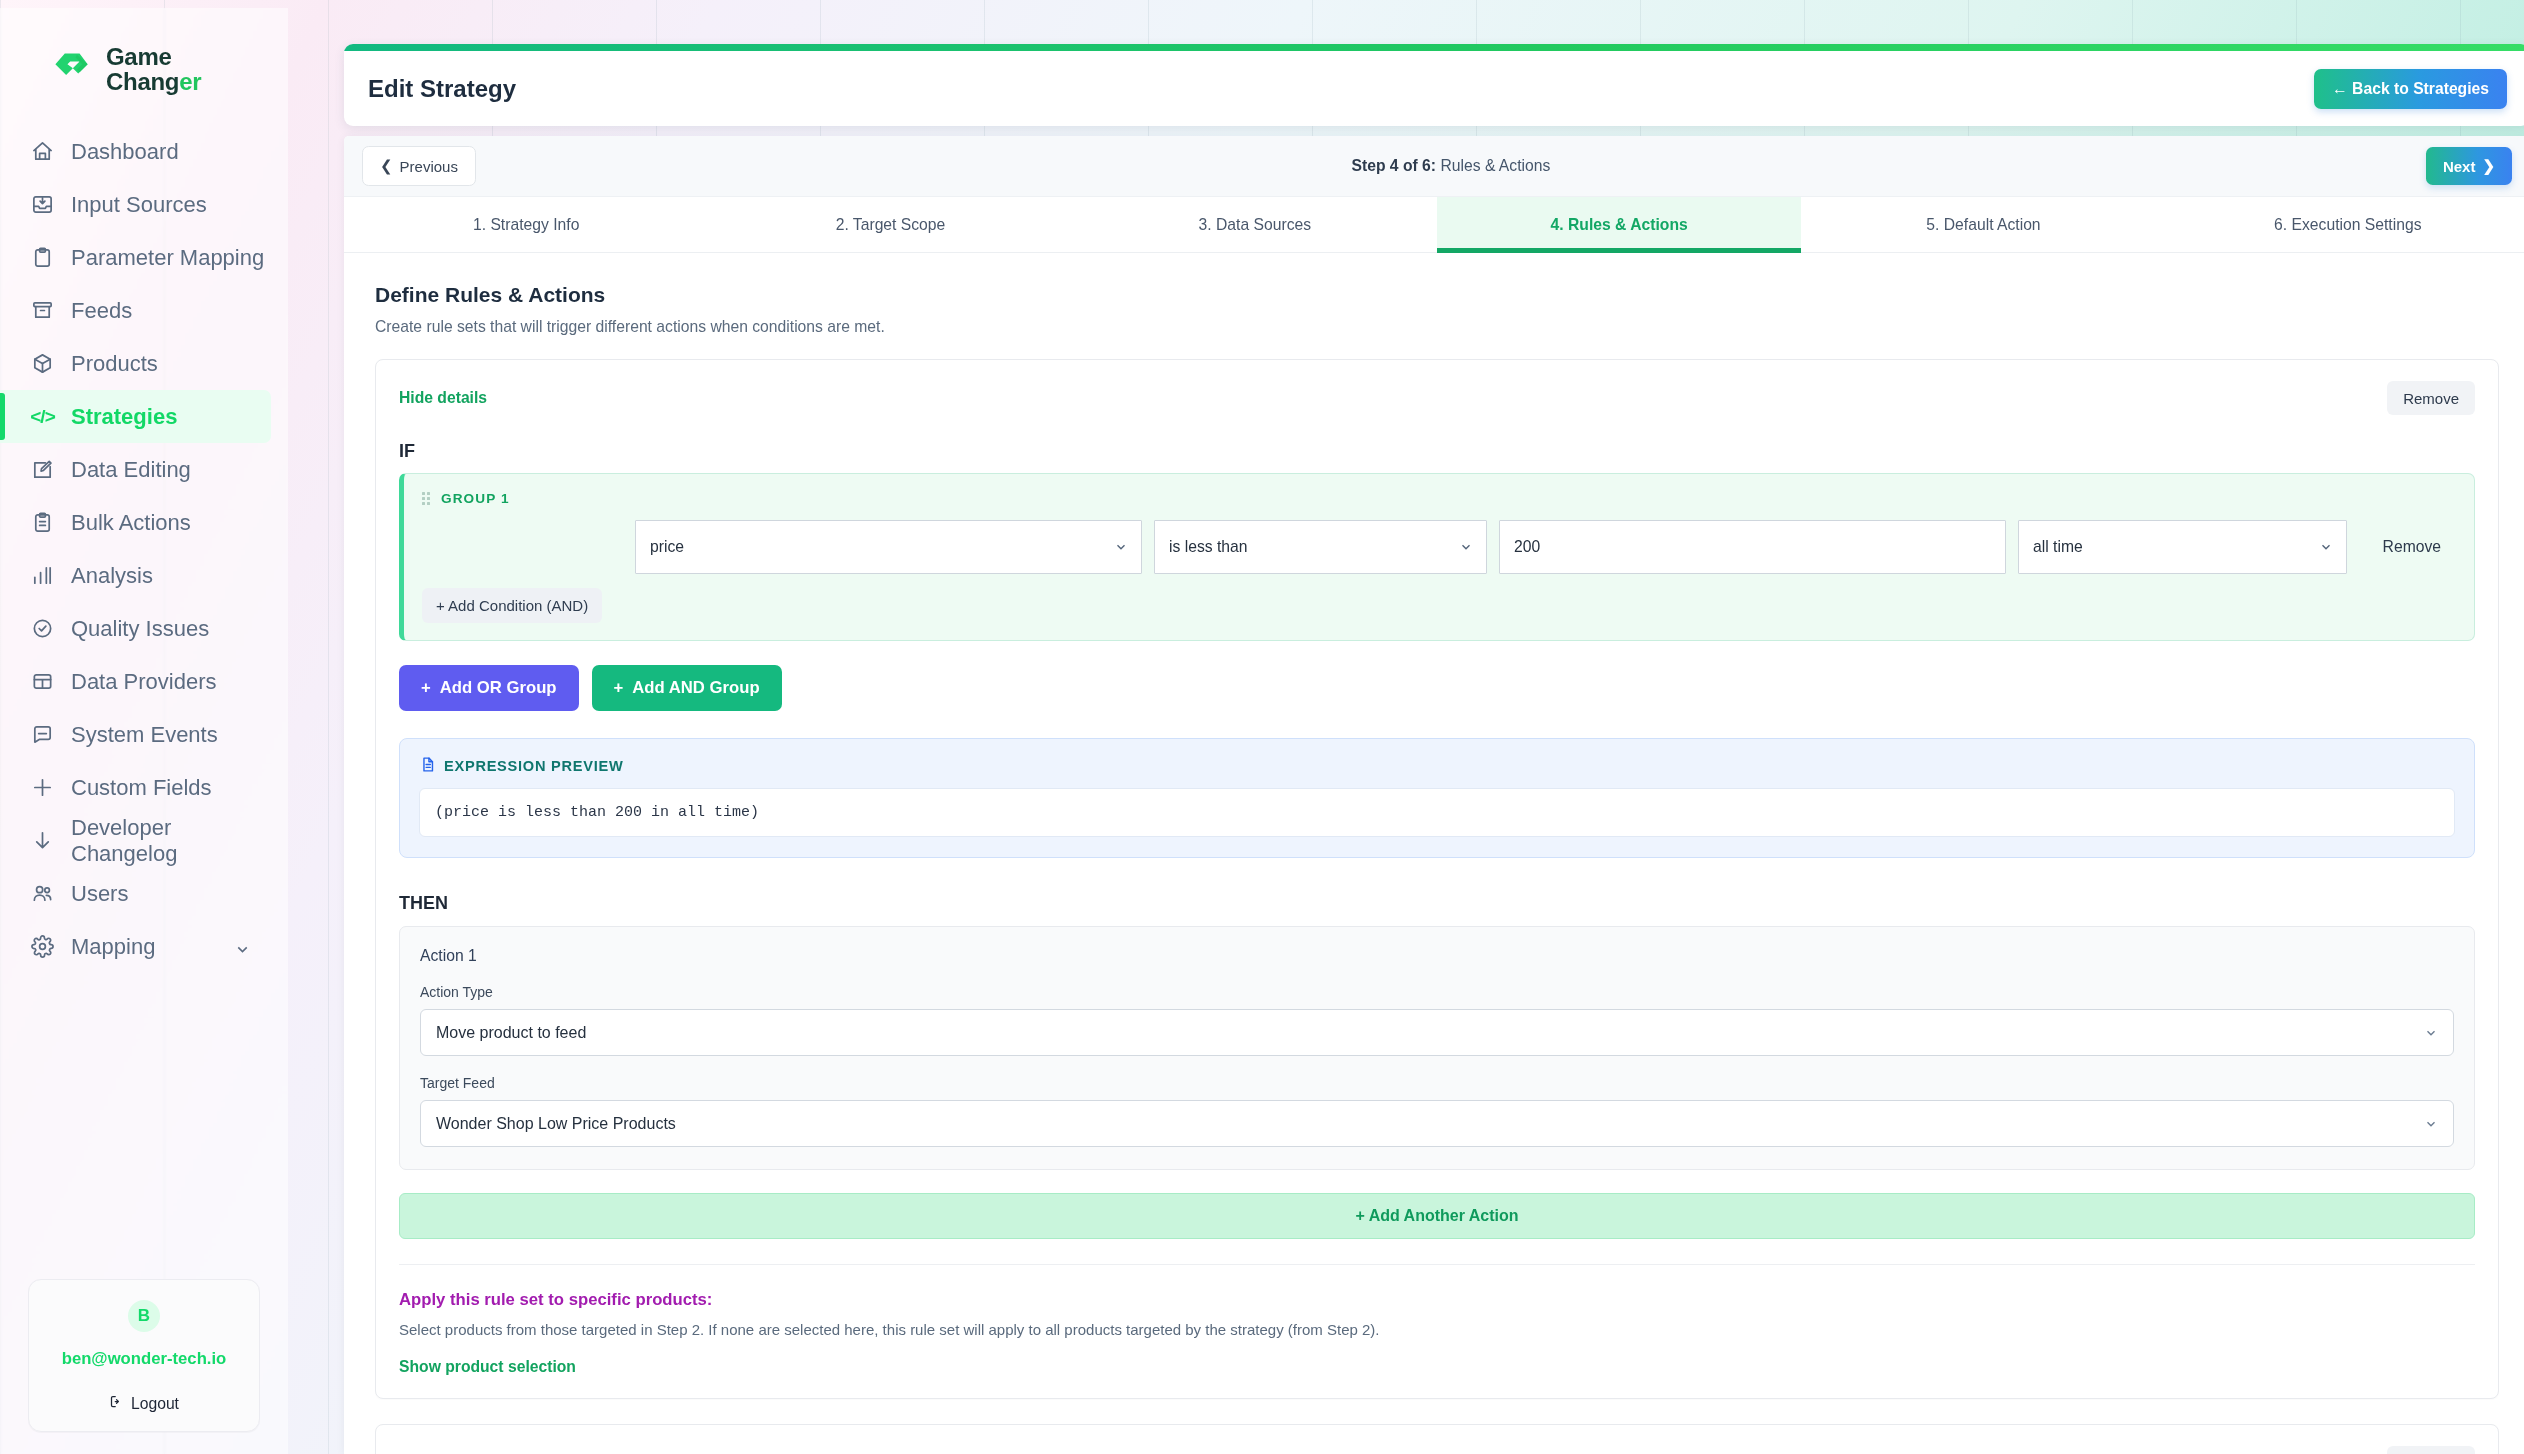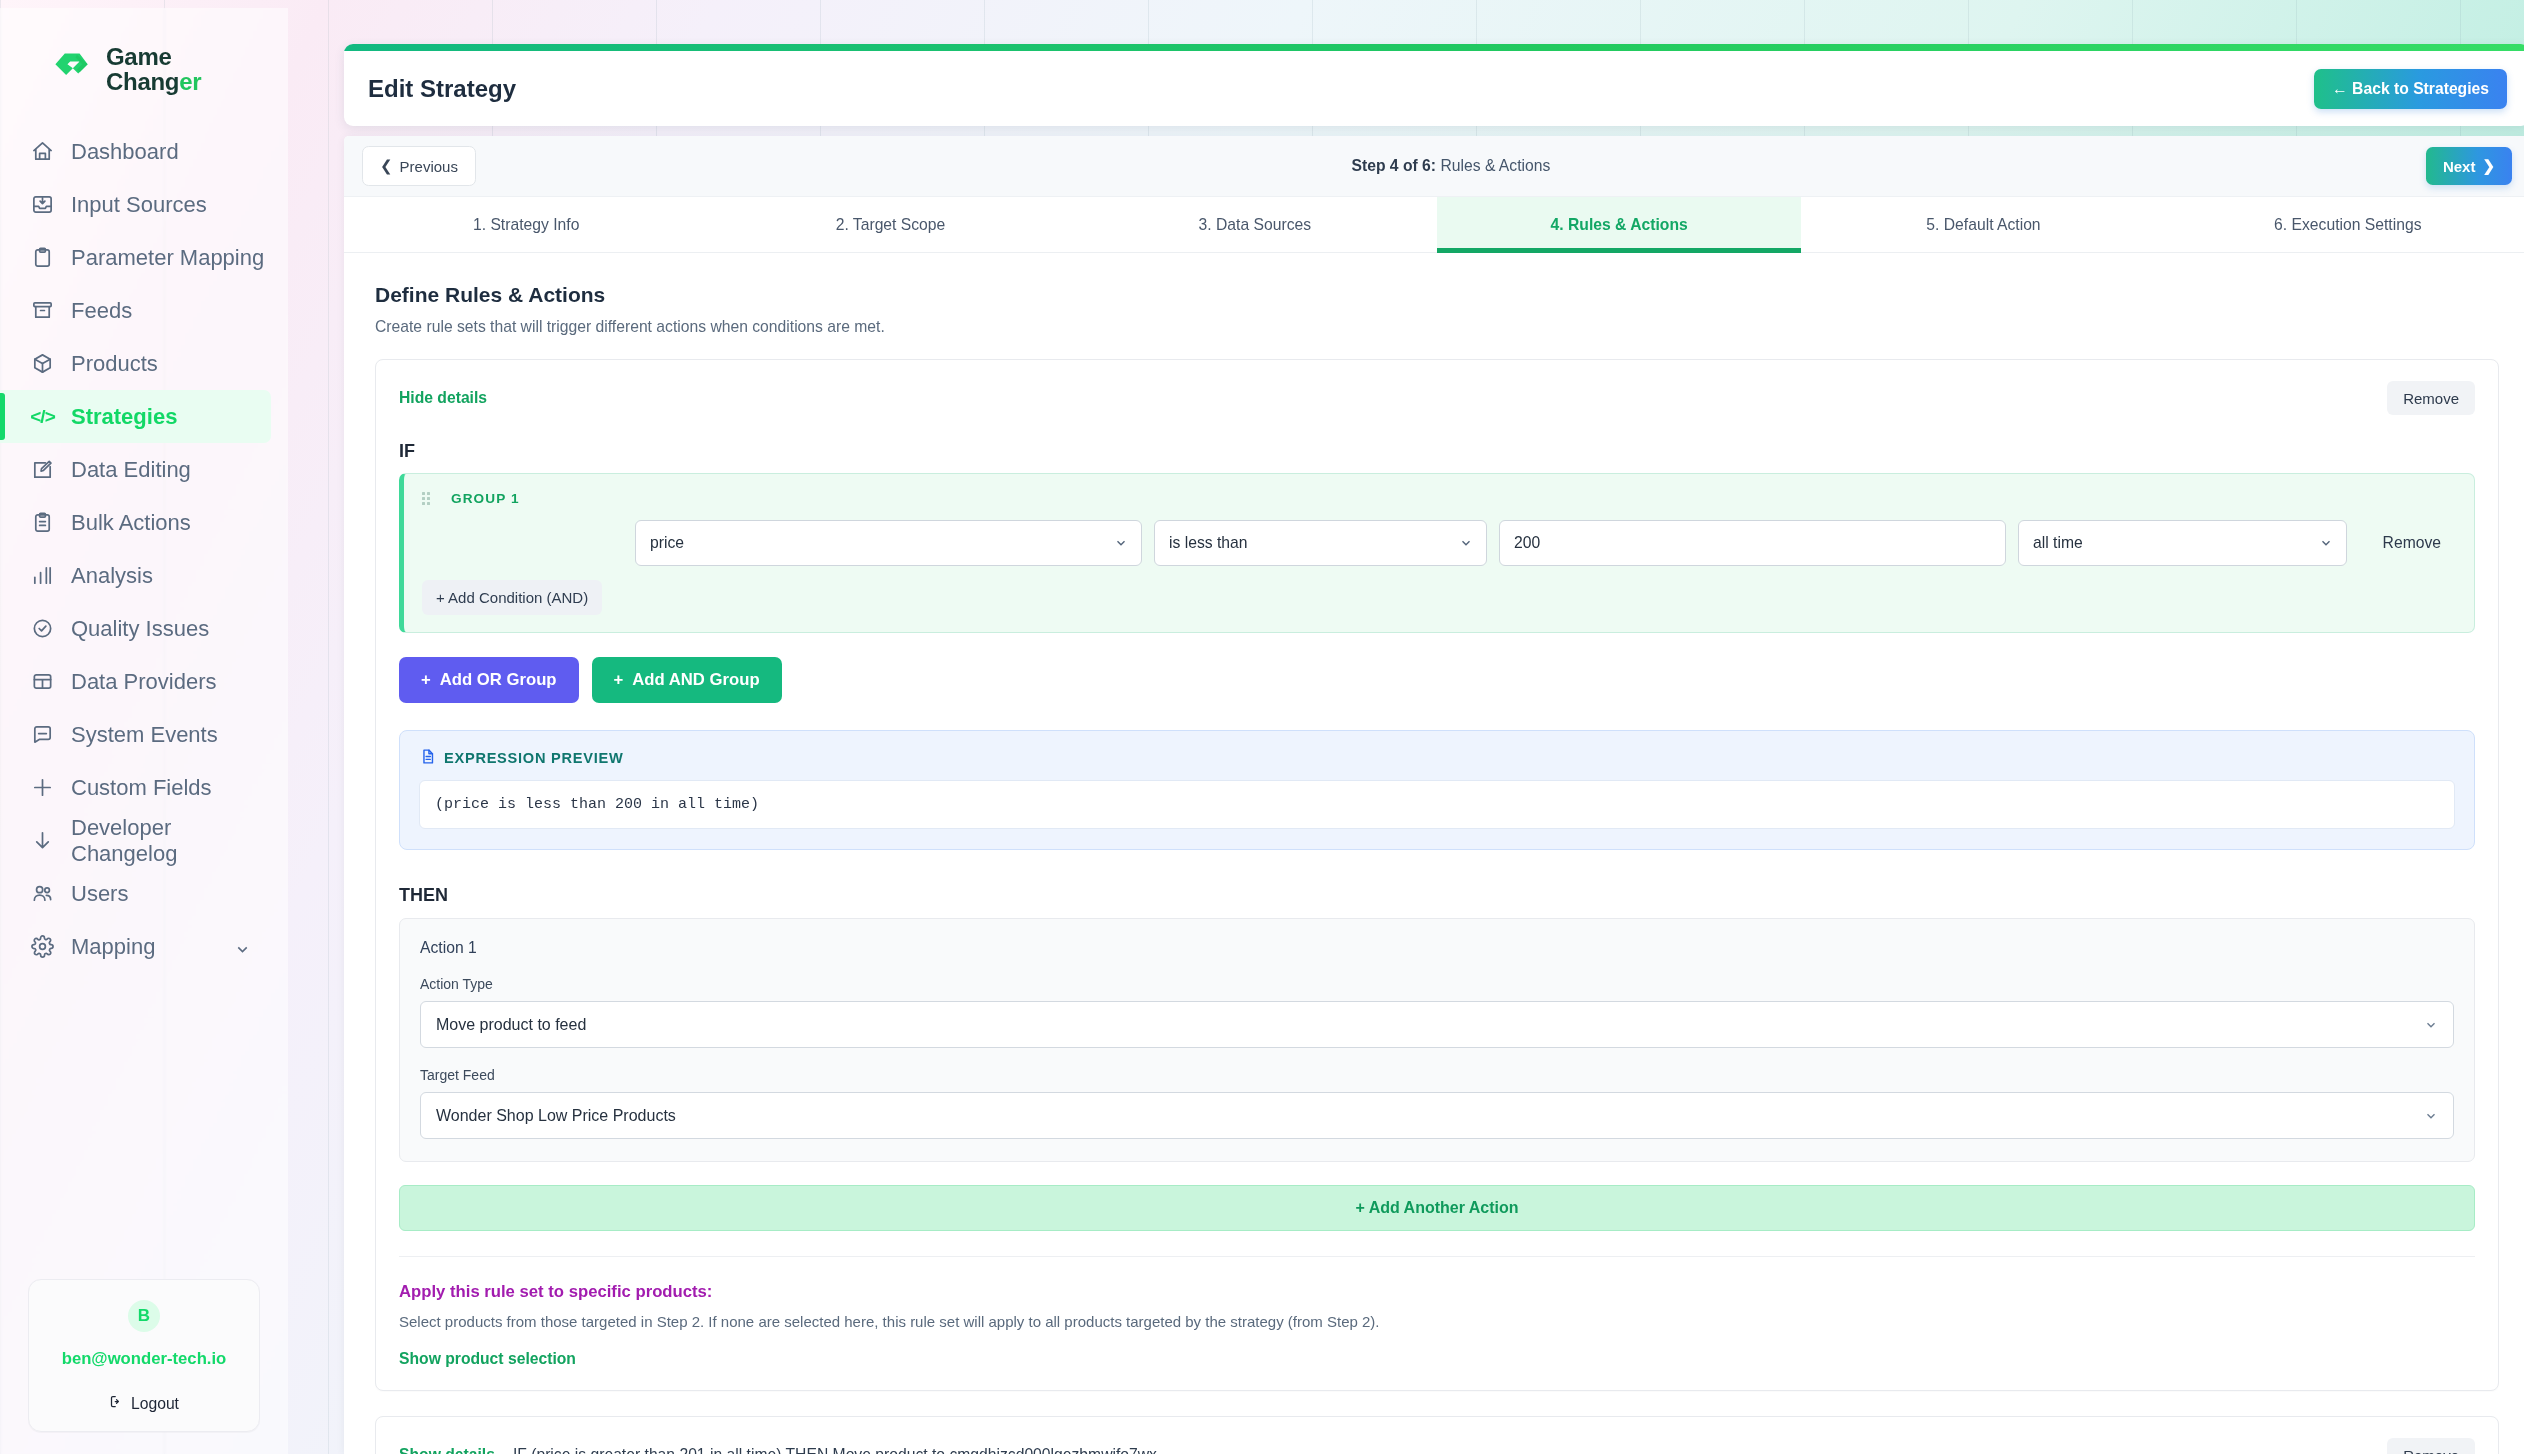--- a/index.html
+++ b/index.html
@@ -204,29 +204,29 @@
   }
   .if-label { font-size: 18px; font-weight: 700; color:#1f2937; margin: 26px 0 11px 0; }
 
   .group-box {
     background: #eefbf3;
     border: 0.5px solid #c9eede;
     border-left: 5px solid #3fd999;
     border-radius: 7px;
     padding: 15px 18px 17px 18px;
   }
-  .group-head { display:flex; align-items:center; gap: 20px; }
+  .group-head { display:flex; align-items:center; gap: 10px; }
   .drag-dots { width: 9px; height: 18px; display:grid; grid-template-columns: 3px 3px; gap: 2px; align-content: center; }
   .drag-dots i { width: 3px; height:3px; background:#b3cfc3; border-radius:0.5px; display:block; }
   .group-name { font-size: 13.6px; font-weight: 700; color:#12a35f; letter-spacing: .08em; }
 
   .cond-row { display:flex; align-items:center; gap: 12px; margin-top: 13px; }
   .sel, .txt {
-    background:#fff; border:0.5px solid #cfd6dd; border-radius: 6px;
-    height: 46px; font-size: 15.7px; color:#26313f;
+    background:#fff; border:0.5px solid #cfd6dd; border-radius: 1px;
+    height: 54px; font-size: 15.7px; color:#26313f;
     display:flex; align-items:center; padding: 0 13px 0 14px;
     position: relative;
   }
   .sel .caret { margin-left:auto; width:14px; height:14px; }
   .sel .caret svg { stroke:#53647a; fill:none; stroke-width:2.4; }
   .cond-spacer { width: 201px; flex: 0 0 201px; }
   .cond-field { width: 507px; flex: 0 0 507px; }
   .cond-op    { width: 333px;  flex: 0 0 333px; }
   .cond-val   { width: 507px; flex: 0 0 507px; }
   .cond-time  { width: 329px;  flex: 0 0 329px; }

